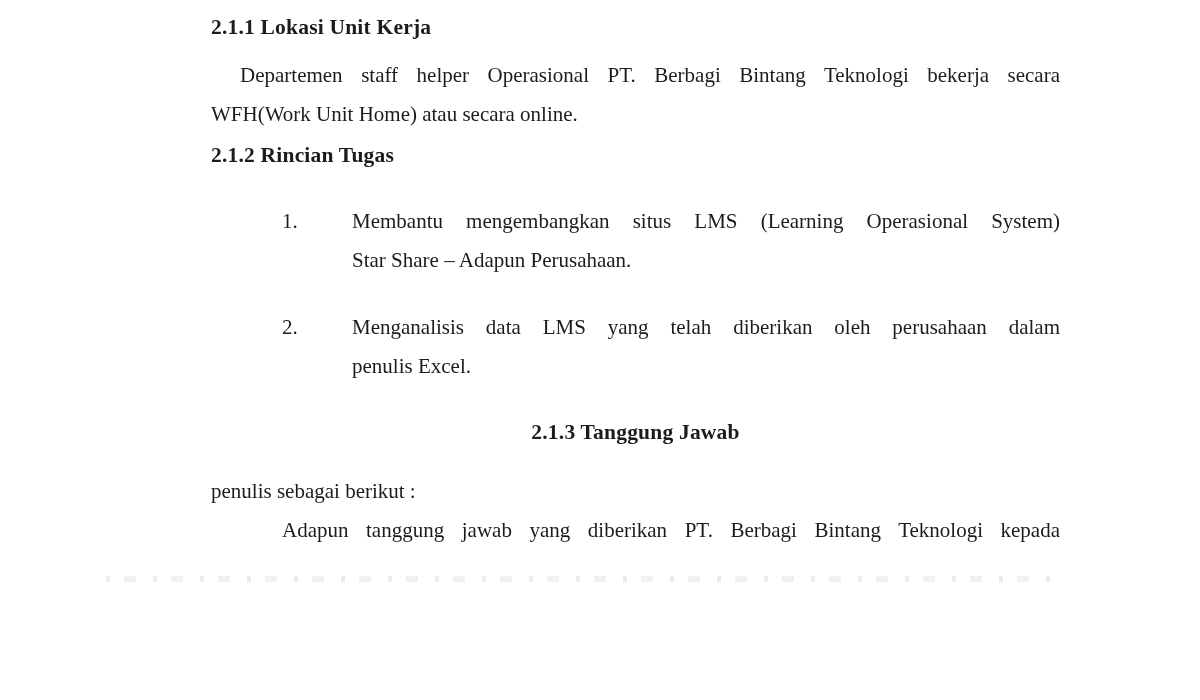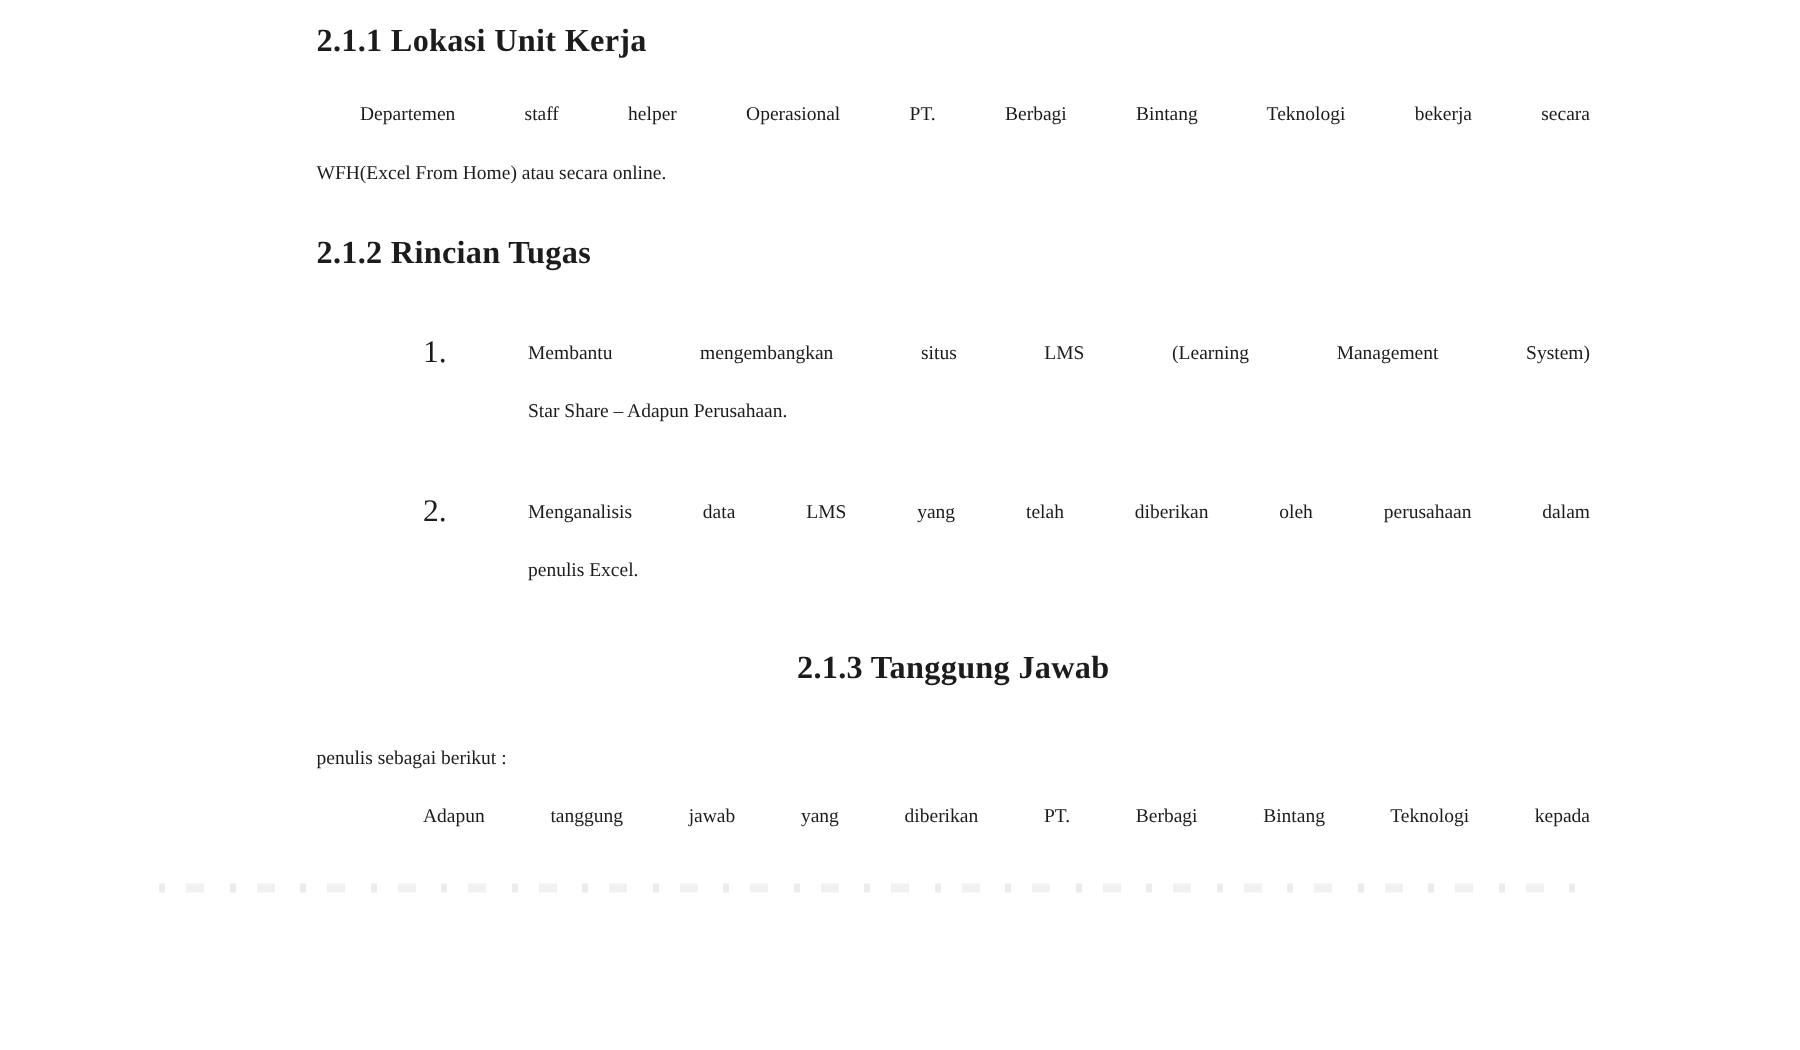--- a/index.html
+++ b/index.html
@@ -18,34 +18,34 @@
     margin-right: 175px; 
   }
   .heading {
     font-weight: bold;
     font-size: 21.5px;
     line-height: 39px;
     letter-spacing: 0.2px;
     text-align: left;
   }
   .line {
-    font-size: 13px;
+    font-size: 21px;
     line-height: 39px;
     text-align: left;
   }
   .justify {
     text-align: justify;
     text-align-last: justify;
   }
   .indent-sm { padding-left: 29px; }  
   .indent-tab { padding-left: 71px; } 
 
   .m-h1   { margin-top: 8px; }
   .m-p1   { margin-top: 9px; }
-  .m-h2   { margin-top: 15px; }
+  .m-h2   { margin-top: 2px; }
   .m-p2   { margin-top: 23px; }
   .m-li1  { margin-top: 27px; }
   .m-li2  { margin-top: 28px; }
   .m-h3   { margin-top: 27px; text-align: center; }
   .m-p3   { margin-top: 20px; }
 
   .list-item { position: relative; }
   .list-num {
     position: absolute;
     left: 71px;
@@ -72,31 +72,31 @@
 </style>
 </head>
 <body>
 
 <div class="page">
   <div class="content">
 
     <div class="heading m-h1">2.1.1 Lokasi Unit Kerja</div>
     <div class="m-p1">
       <div class="line justify indent-sm">Departemen staff helper Operasional PT. Berbagi Bintang Teknologi bekerja secara</div>
-      <div class="line">WFH(Excel From Home) atau secara online.</div>
+      <div class="line">WFH(Work Unit Home) atau secara online.</div>
     </div>
 
     <div class="heading m-h2">2.1.2 Rincian Tugas</div>
     <div class="m-p2">
     </div>
 
     <div class="list-item m-li1">
       <span class="list-num">1.</span>
       <div class="list-text">
-        <div class="line justify">Membantu mengembangkan situs LMS (Learning Management System)</div>
+        <div class="line justify">Membantu mengembangkan situs LMS (Learning Operasional System)</div>
         <div class="line">Star Share – Adapun Perusahaan.</div>
       </div>
     </div>
 
     <div class="list-item m-li2">
       <span class="list-num">2.</span>
       <div class="list-text">
         <div class="line justify">Menganalisis data LMS yang telah diberikan oleh perusahaan dalam</div>
         <div class="line">penulis Excel.</div>
       </div>

